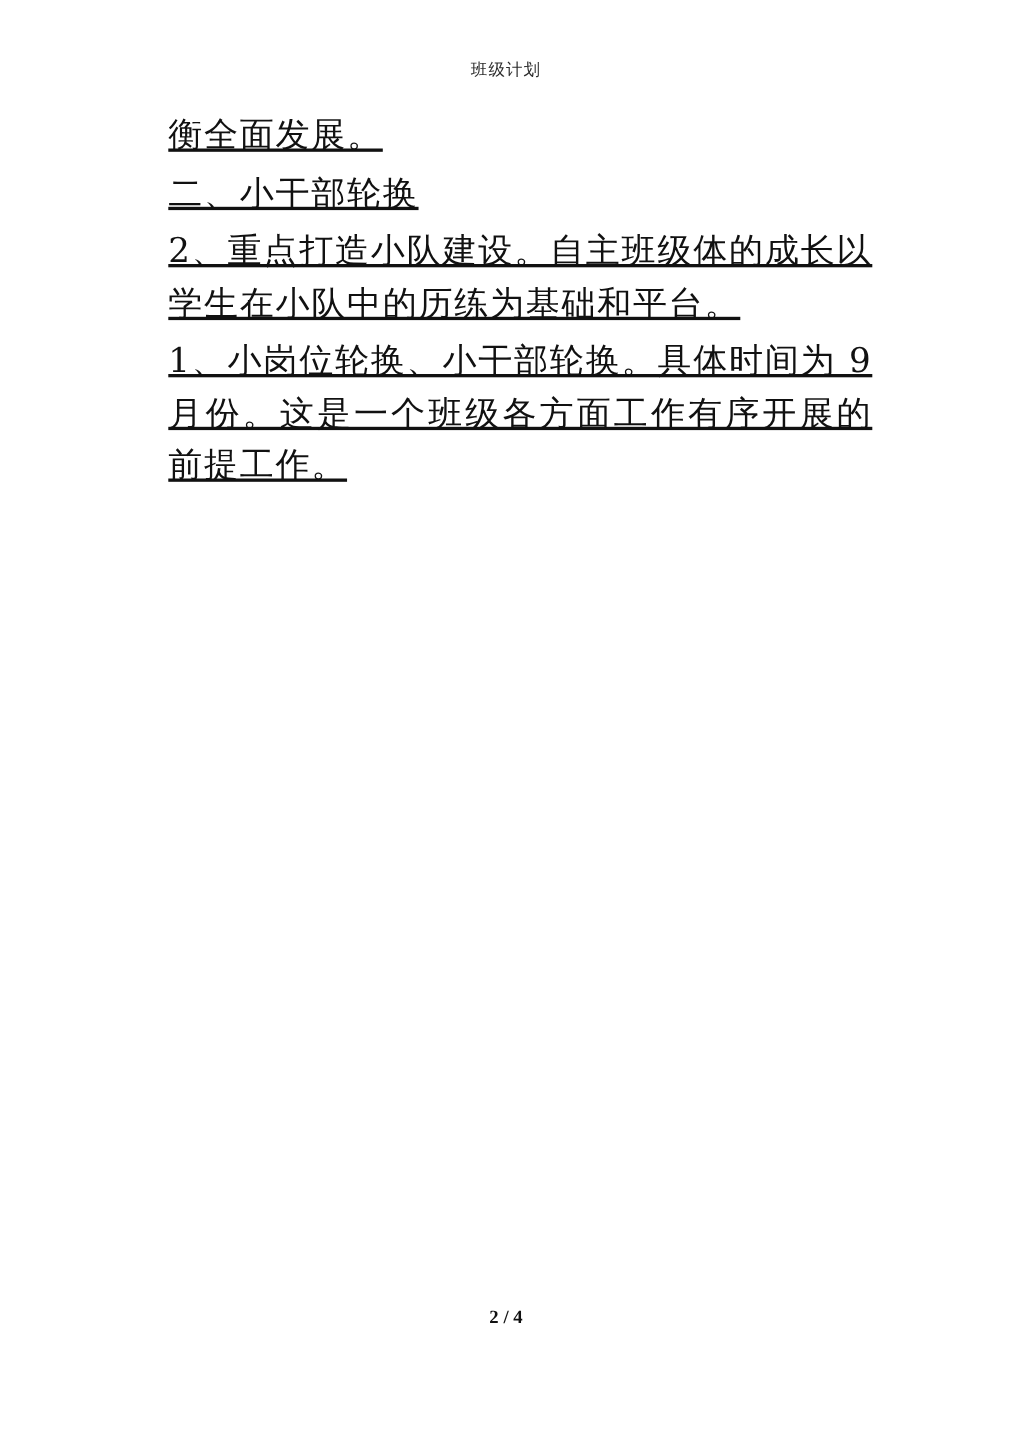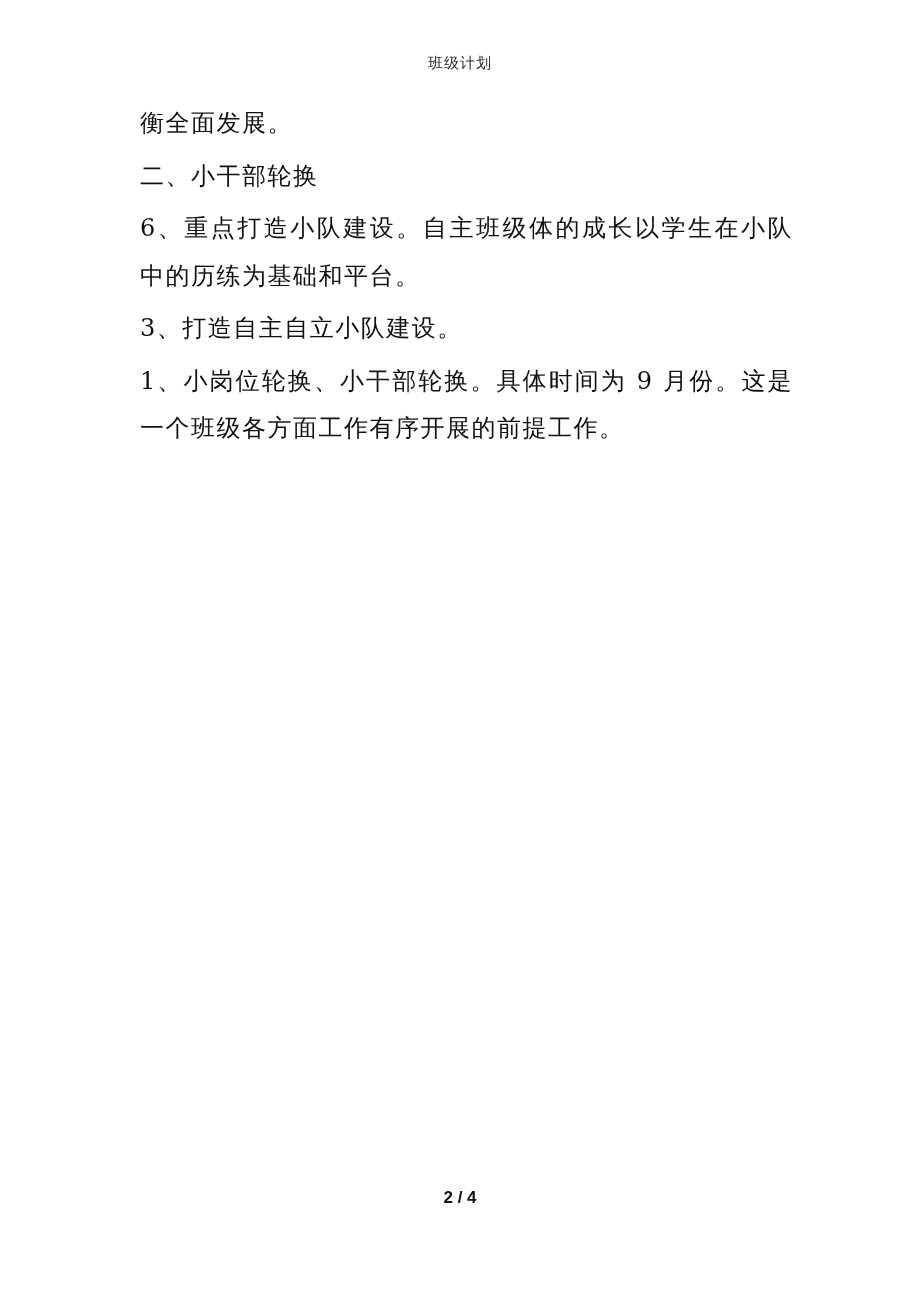--- a/index.html
+++ b/index.html
@@ -32,50 +32,50 @@
     letter-spacing: 1px;
     color: #2b2b2b;
   }
   .content {
     position: absolute;
     top: 100px;
     left: 137px;
     width: 656px;
   }
   .content p {
-    margin: 0 0 5px 3px;
-    font-size: 24px;
+    margin: 0 0 5px 16px;
+    font-size: 31px;
     line-height: 47.5px;
     color: #111111;
     text-align: justify;
     text-justify: inter-ideograph;
     letter-spacing: 1.5px;
     word-break: break-all;
+    text-decoration: underline;
   }
   .footer-page-number {
     position: absolute;
     top: 1188px;
     left: 0;
     width: 100%;
     text-align: center;
-    font-family: Liberation Sans, sans-serif;
+    font-family: Liberation Serif, serif;
     font-weight: bold;
     font-size: 17px;
     color: #111111;
   }
 </style>
 </head>
 <body>
 
 <div class="page">
   <div class="header-title">班级计划</div>
 
   <div class="content">
     <p>衡全面发展。</p>
     <p>二、小干部轮换</p>
-    <p>6、重点打造小队建设。自主班级体的成长以学生在小队中的历练为基础和平台。</p>
-    <p>3、打造自主自立小队建设。</p>
+    <p>2、重点打造小队建设。自主班级体的成长以学生在小队中的历练为基础和平台。</p>
     <p>1、小岗位轮换、小干部轮换。具体时间为 9 月份。这是一个班级各方面工作有序开展的前提工作。</p>
 
   </div>
 
   <div class="footer-page-number">2 / 4</div>
 </div>
 
 </body></html>

